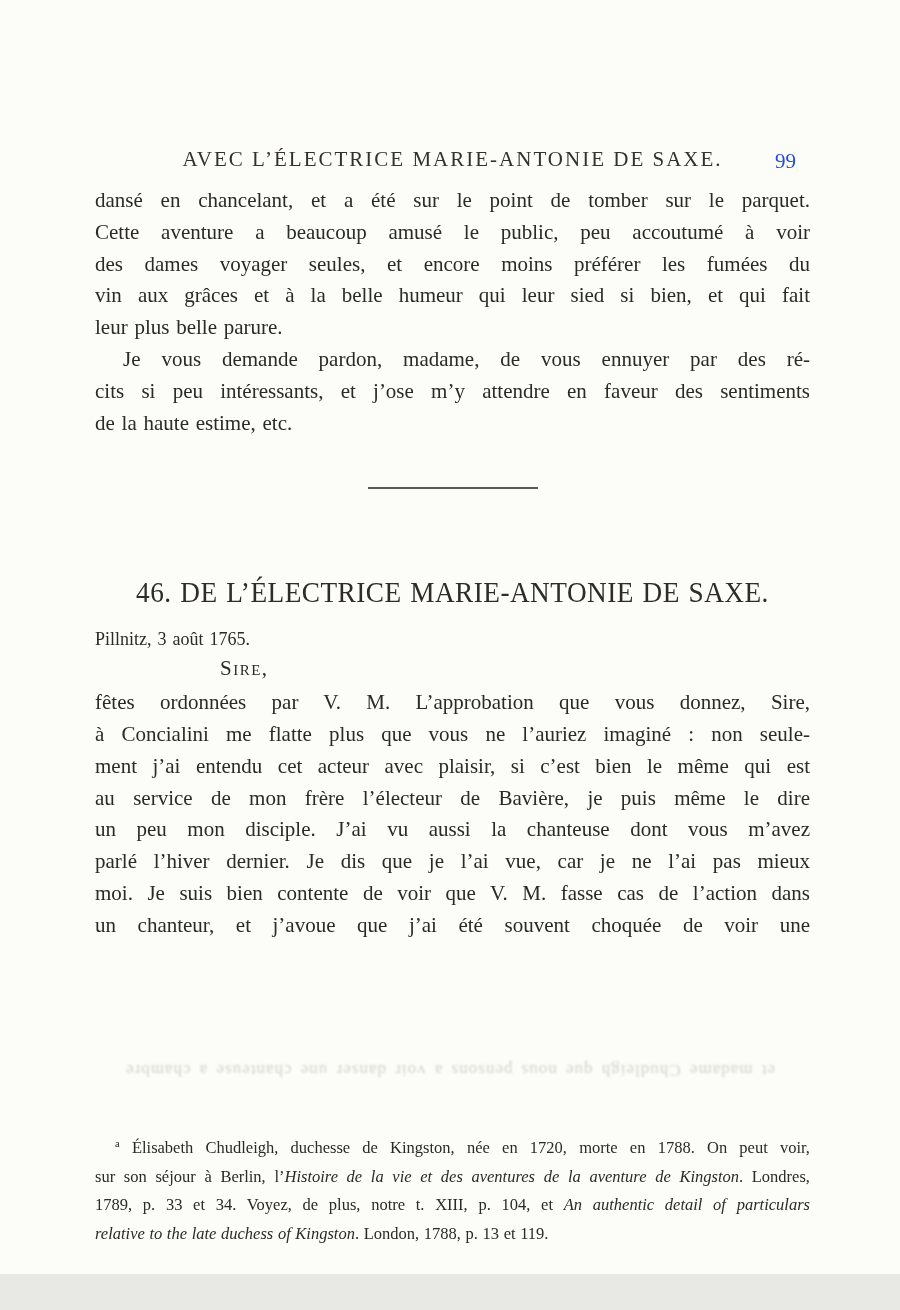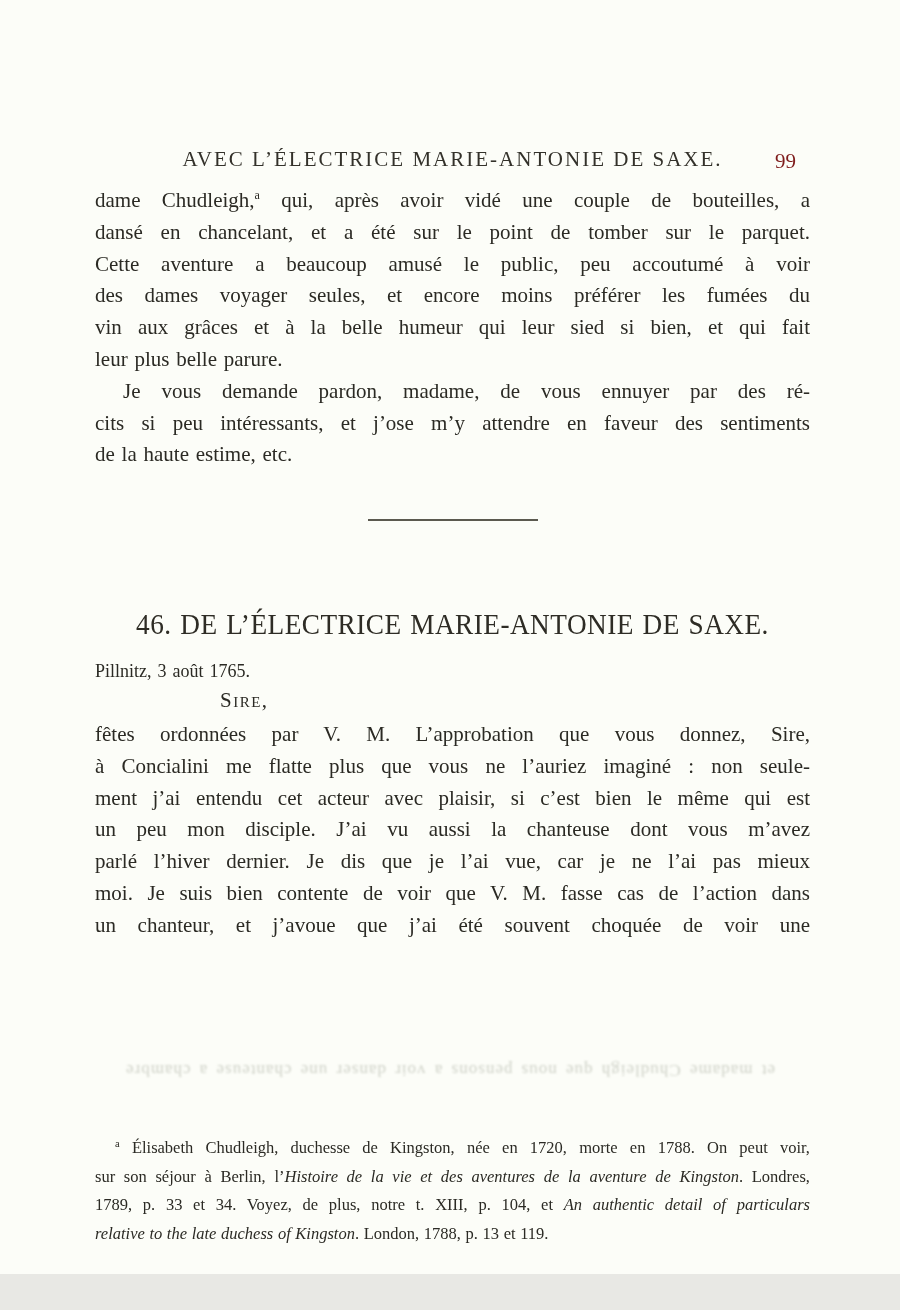--- a/index.html
+++ b/index.html
@@ -13,21 +13,21 @@
     overflow:hidden;
   }
   
   .runhead {
     position:absolute; top:147px; left:95px; width:715px;
     text-align:center; font-size:21px; letter-spacing:2px;
     white-space:nowrap; color:#33312a;
   }
   .pagenum {
     position:absolute; top:149px; left:775px;
-    font-size:21px; color:#7f1d1d;
+    font-size:21px; color:#1d4ed8;
   }
   
   .column {
     position:absolute; left:95px; top:185px; width:715px;
     font-size:21px; line-height:31.8px; word-spacing:1.5px;
   }
   .line { min-height:31.8px; }
   .line.just { text-align:justify; text-align-last:justify; }
   .line.indent { text-indent:28px; }
   .sup { font-size:12px; vertical-align:8px; line-height:0; }
@@ -75,21 +75,20 @@
 <body>
 
 <div class="page">
 
   <div class="runhead">AVEC L’ÉLECTRICE MARIE-ANTONIE DE SAXE.</div>
   <div class="pagenum">99</div>
 
   <div class="column">
 
     <div>
-        <div class="line just"><span>dame Chudleigh,</span><span class="sup">a</span><span> qui, après avoir vidé une couple de bouteilles, a</span></div>
         <div class="line just"><span>dansé en chancelant, et a été sur le point de tomber sur le parquet.</span></div>
         <div class="line just"><span>Cette aventure a beaucoup amusé le public, peu accoutumé à voir</span></div>
         <div class="line just"><span>des dames voyager seules, et encore moins préférer les fumées du</span></div>
         <div class="line just"><span>vin aux grâces et à la belle humeur qui leur sied si bien, et qui fait</span></div>
         <div class="line"><span>leur plus belle parure.</span></div>
       </div>
 
     <div>
         <div class="line just indent"><span>Je vous demande pardon, madame, de vous ennuyer par des ré-</span></div>
         <div class="line just"><span>cits si peu intéressants, et j’ose m’y attendre en faveur des sentiments</span></div>
@@ -101,20 +100,21 @@
     <div class="letter-heading">46. DE L’ÉLECTRICE MARIE-ANTONIE DE SAXE.</div>
 
     <div class="dateline">Pillnitz, 3 août 1765.</div>
 
     <div class="salutation">Sire,</div>
 
     <div class="letter-body">
         <div class="line just"><span>fêtes ordonnées par V. M.  L’approbation que vous donnez, Sire,</span></div>
         <div class="line just"><span>à Concialini me flatte plus que vous ne l’auriez imaginé : non seule-</span></div>
         <div class="line just"><span>ment j’ai entendu cet acteur avec plaisir, si c’est bien le même qui est</span></div>
+        <div class="line just"><span>au service de mon frère l’électeur de Bavière, je puis même le dire</span></div>
         <div class="line just"><span>un peu mon disciple.  J’ai vu aussi la chanteuse dont vous m’avez</span></div>
         <div class="line just"><span>parlé l’hiver dernier.  Je dis que je l’ai vue, car je ne l’ai pas mieux</span></div>
         <div class="line just"><span>moi.  Je suis bien contente de voir que V. M. fasse cas de l’action dans</span></div>
         <div class="line just"><span>un chanteur, et j’avoue que j’ai été souvent choquée de voir une</span></div>
       </div>
 
   </div>
 
   <div class="ghost">et madame Chudleigh que nous pensons a voir danser une chanteuse a chambre</div>
 

